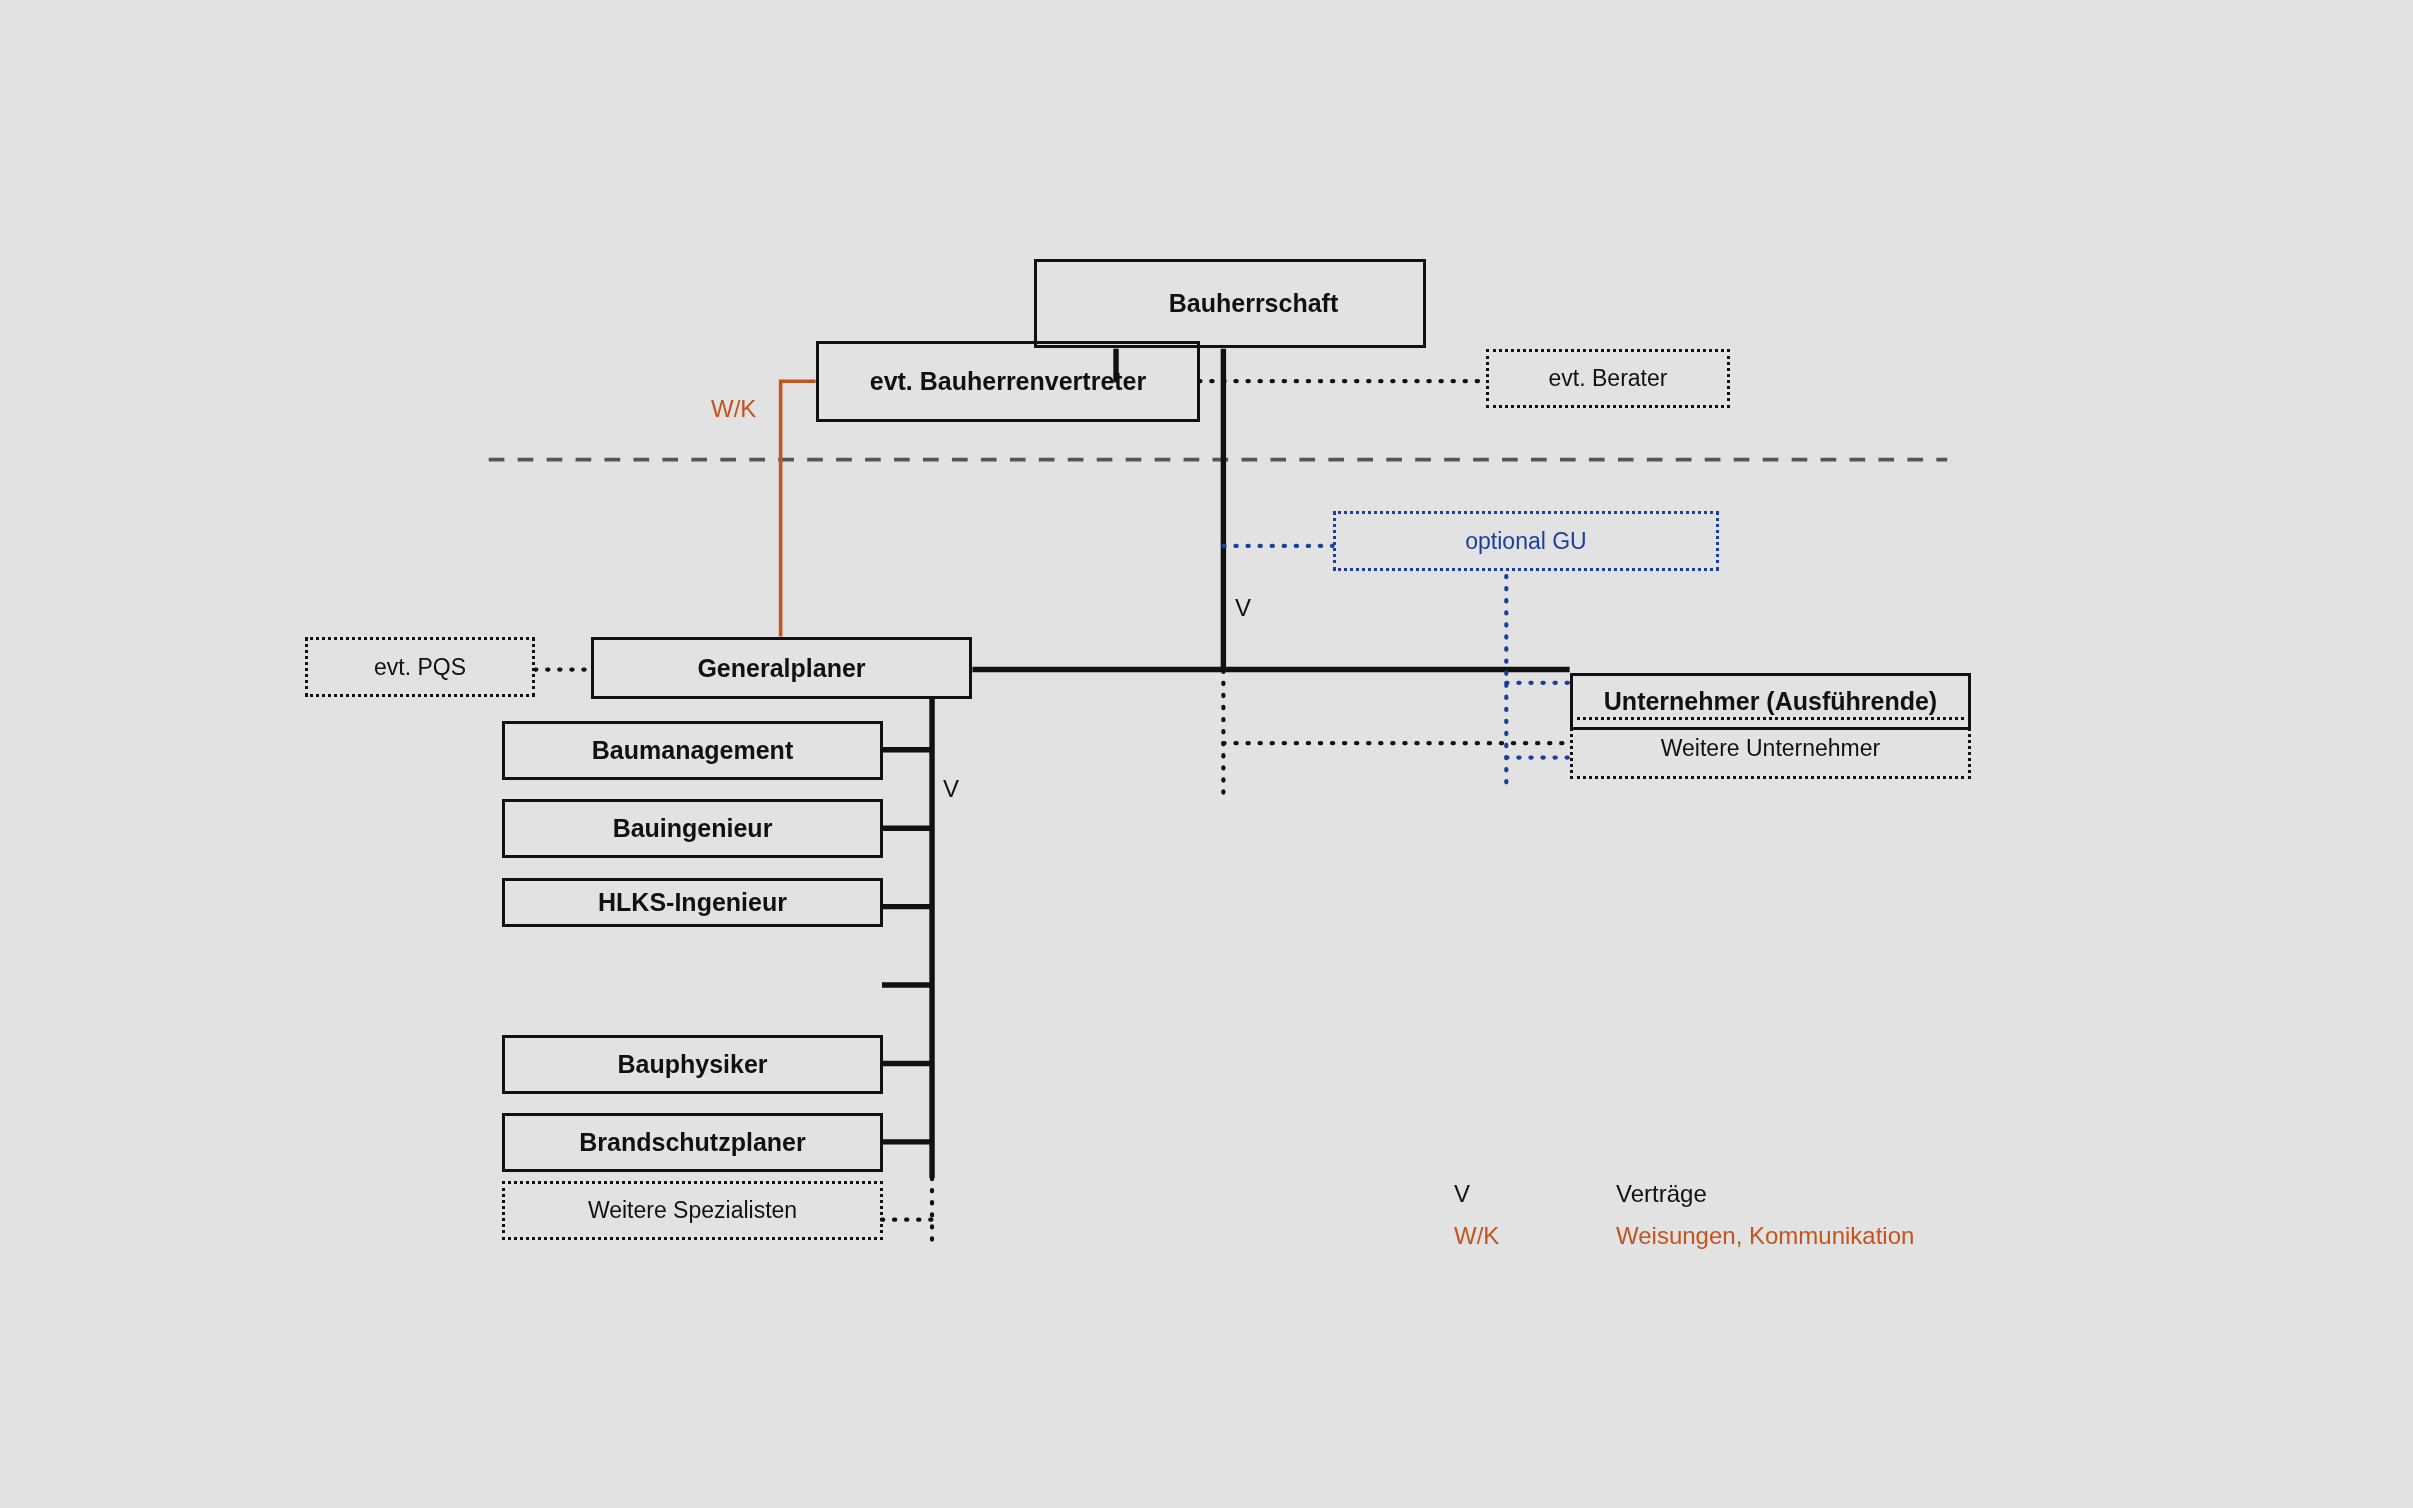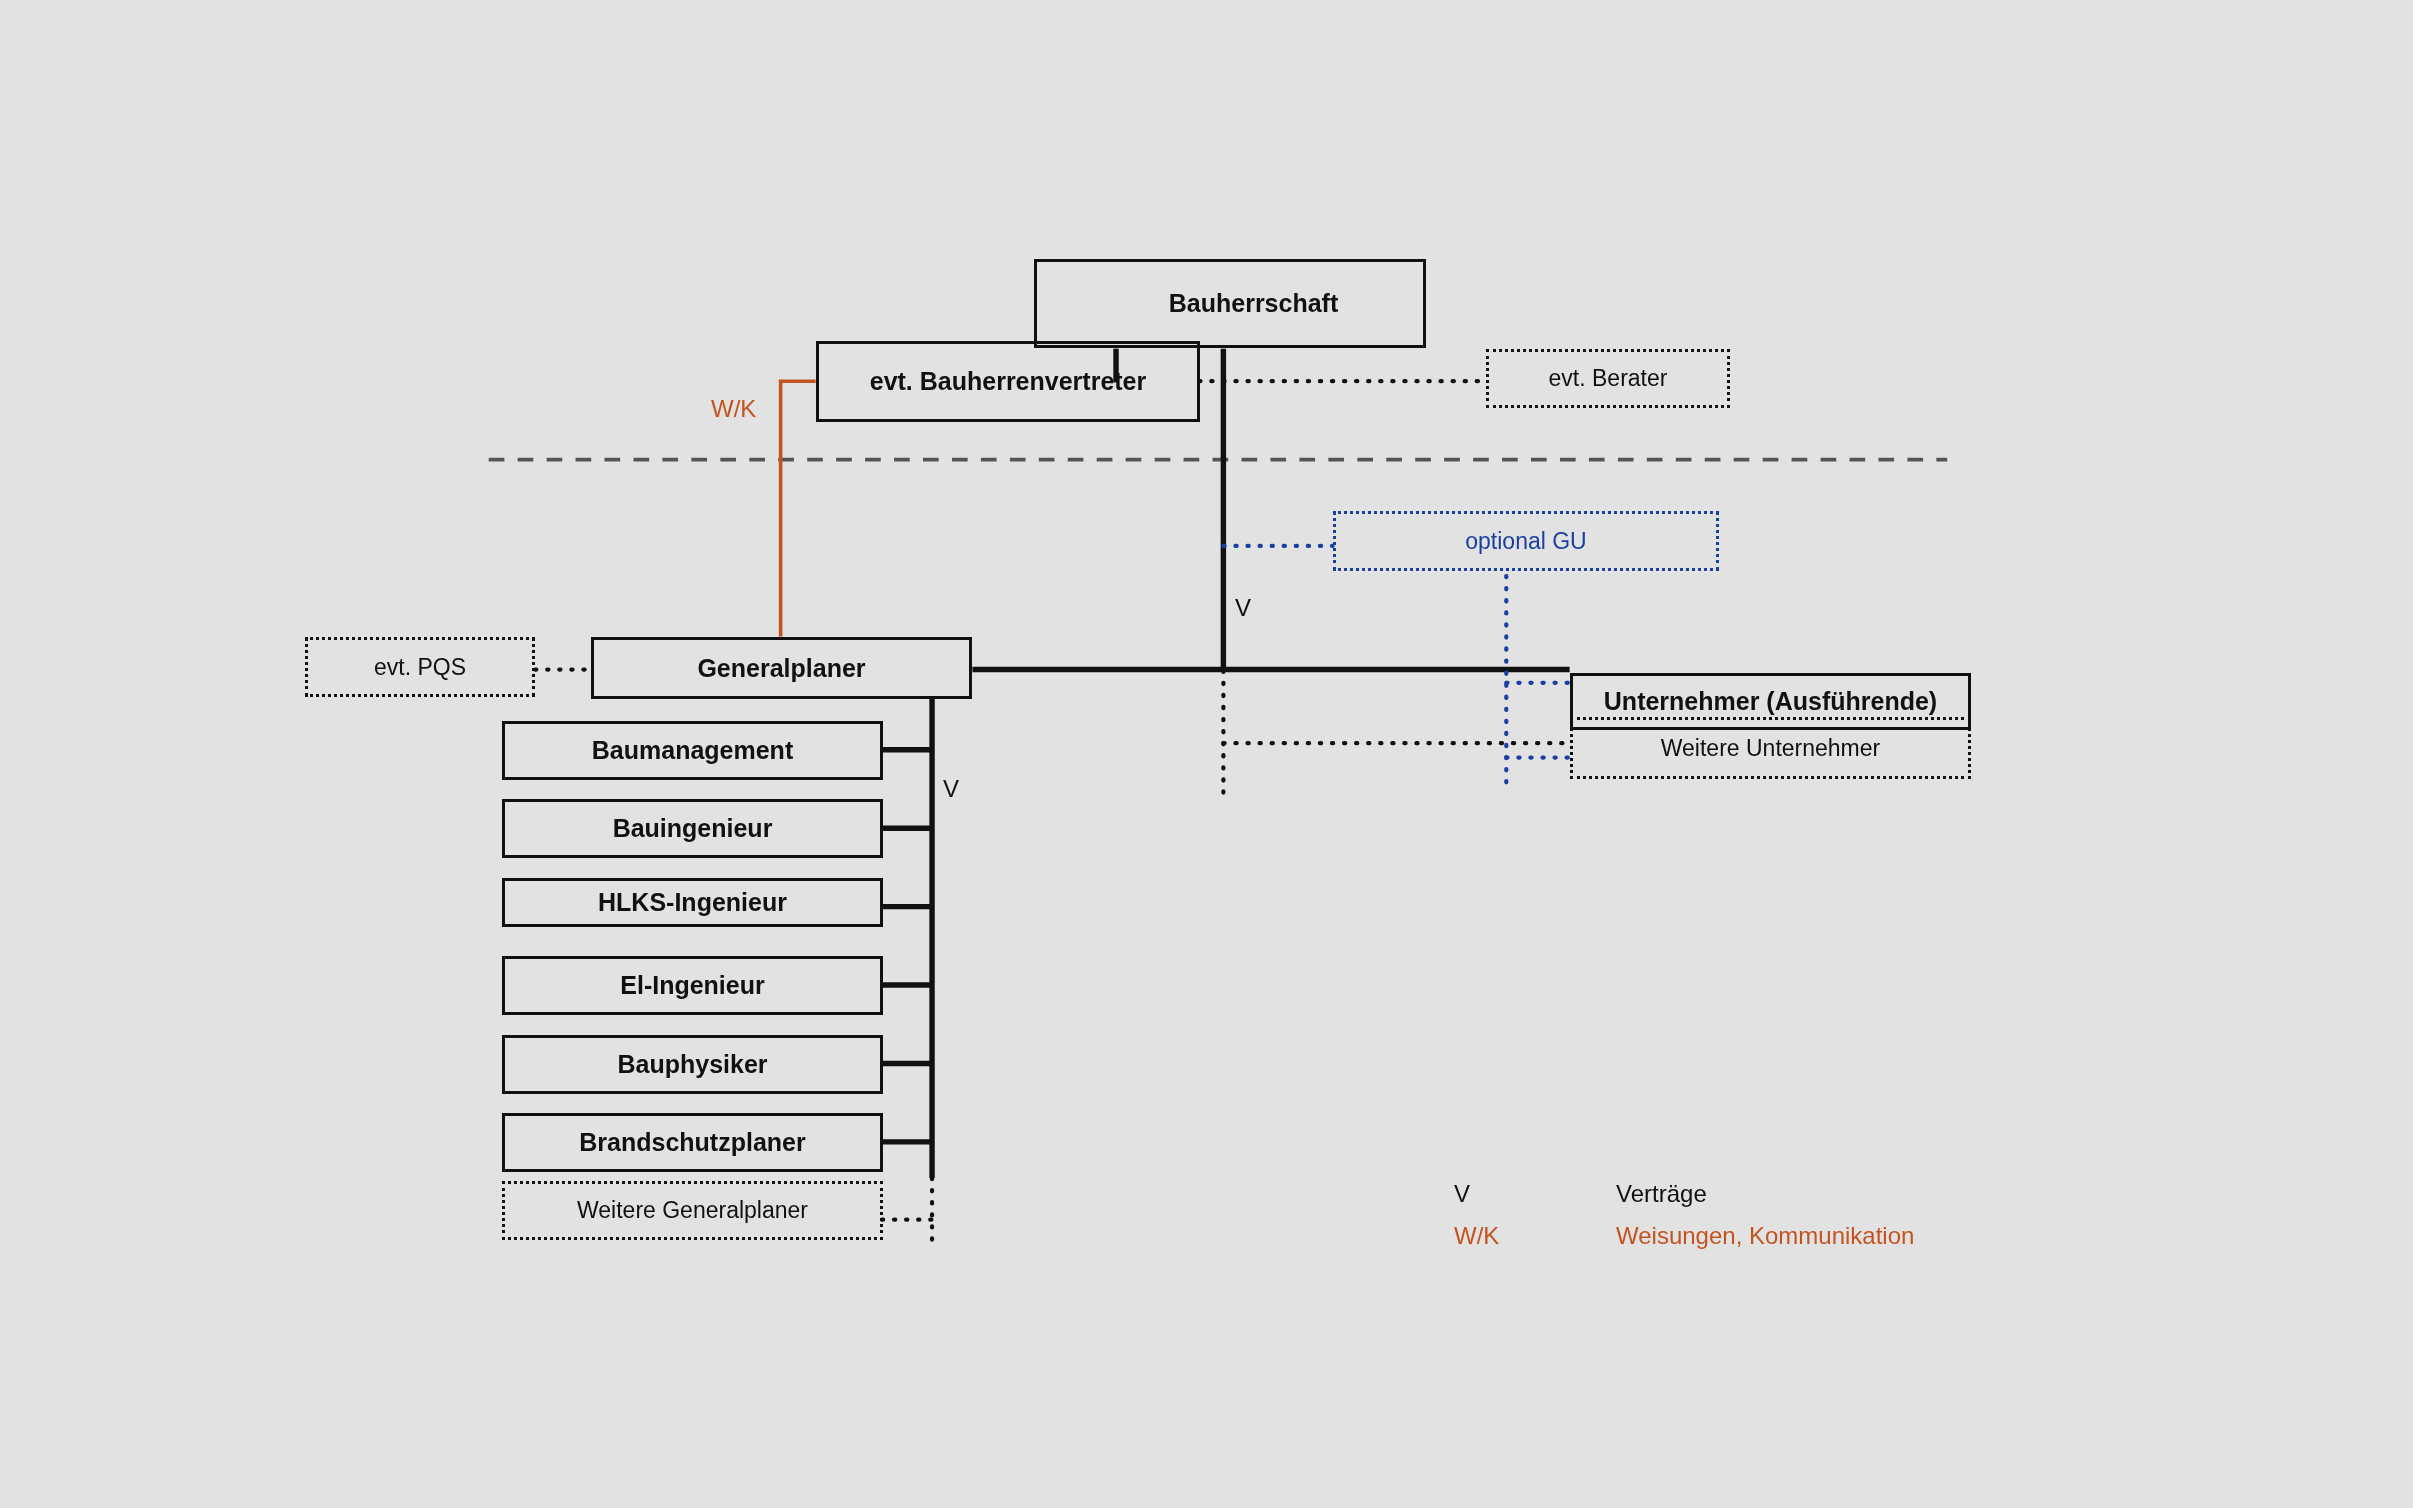--- a/index.html
+++ b/index.html
@@ -114,34 +114,31 @@
   </div>
 
   <div class="node solid" style="left:502px;top:799px;width:381px;height:59px;font-size:25px;">
     <span>Bauingenieur</span>
   </div>
 
   <div class="node solid" style="left:502px;top:878px;width:381px;height:49px;font-size:25px;">
     <span>HLKS-Ingenieur</span>
   </div>
 
-  <div class="node solid" style="left:502px;top:956px;width:381px;height:59px;font-size:25px;">
-    <span>El-Ingenieur</span>
-  </div>
 
   <div class="node solid" style="left:502px;top:1035px;width:381px;height:59px;font-size:25px;">
     <span>Bauphysiker</span>
   </div>
 
   <div class="node solid" style="left:502px;top:1113px;width:381px;height:59px;font-size:25px;">
     <span>Brandschutzplaner</span>
   </div>
 
   <div class="node dotted" style="left:502px;top:1181px;width:381px;height:59px;font-size:23px;">
-    <span>Weitere Generalplaner</span>
+    <span>Weitere Spezialisten</span>
   </div>
 
   <div class="edge-label wk" style="left:711px;top:395px;font-size:24px;">
     <span>W/K</span>
   </div>
 
   <div class="edge-label" style="left:1235px;top:594px;font-size:24px;">
     <span>V</span>
   </div>
 

